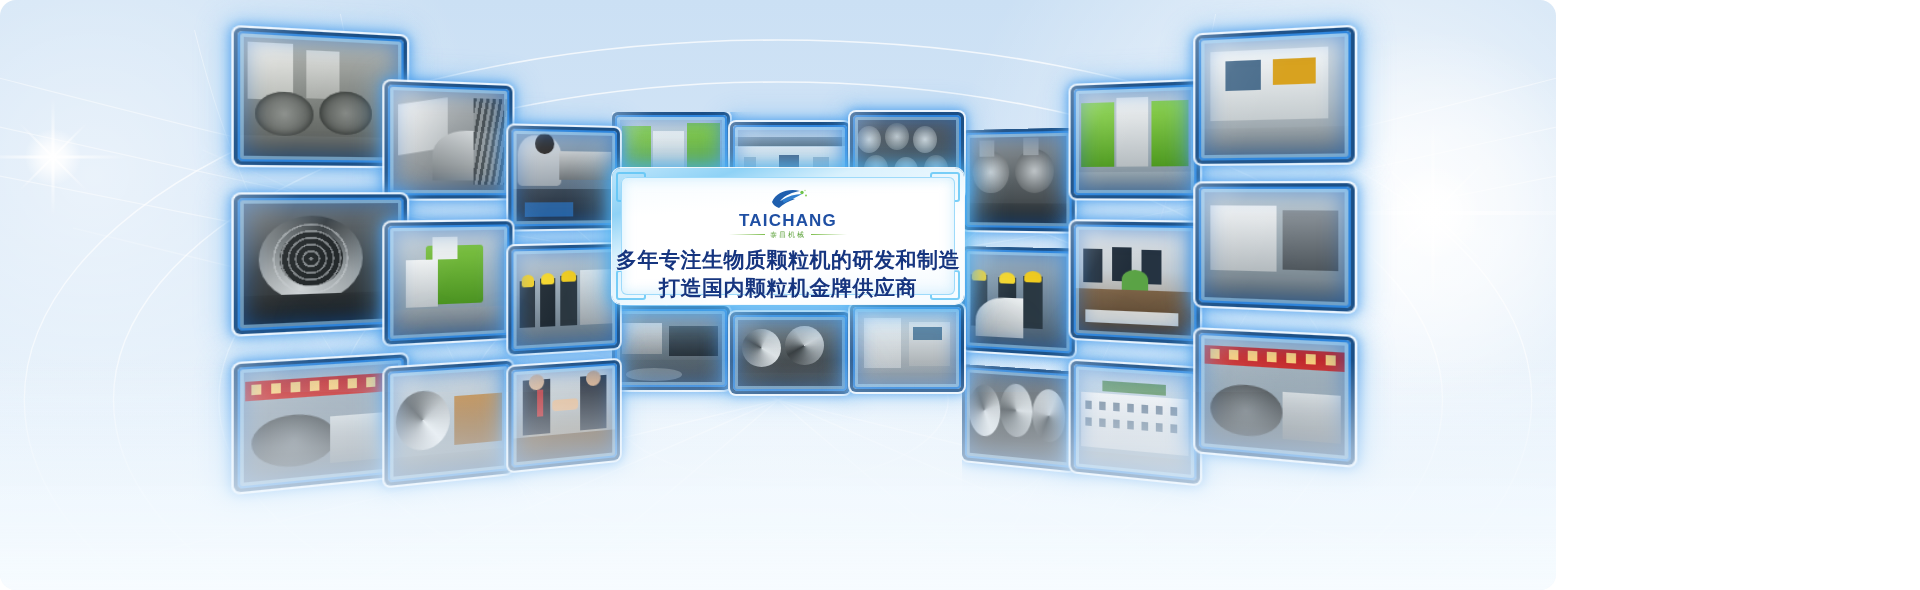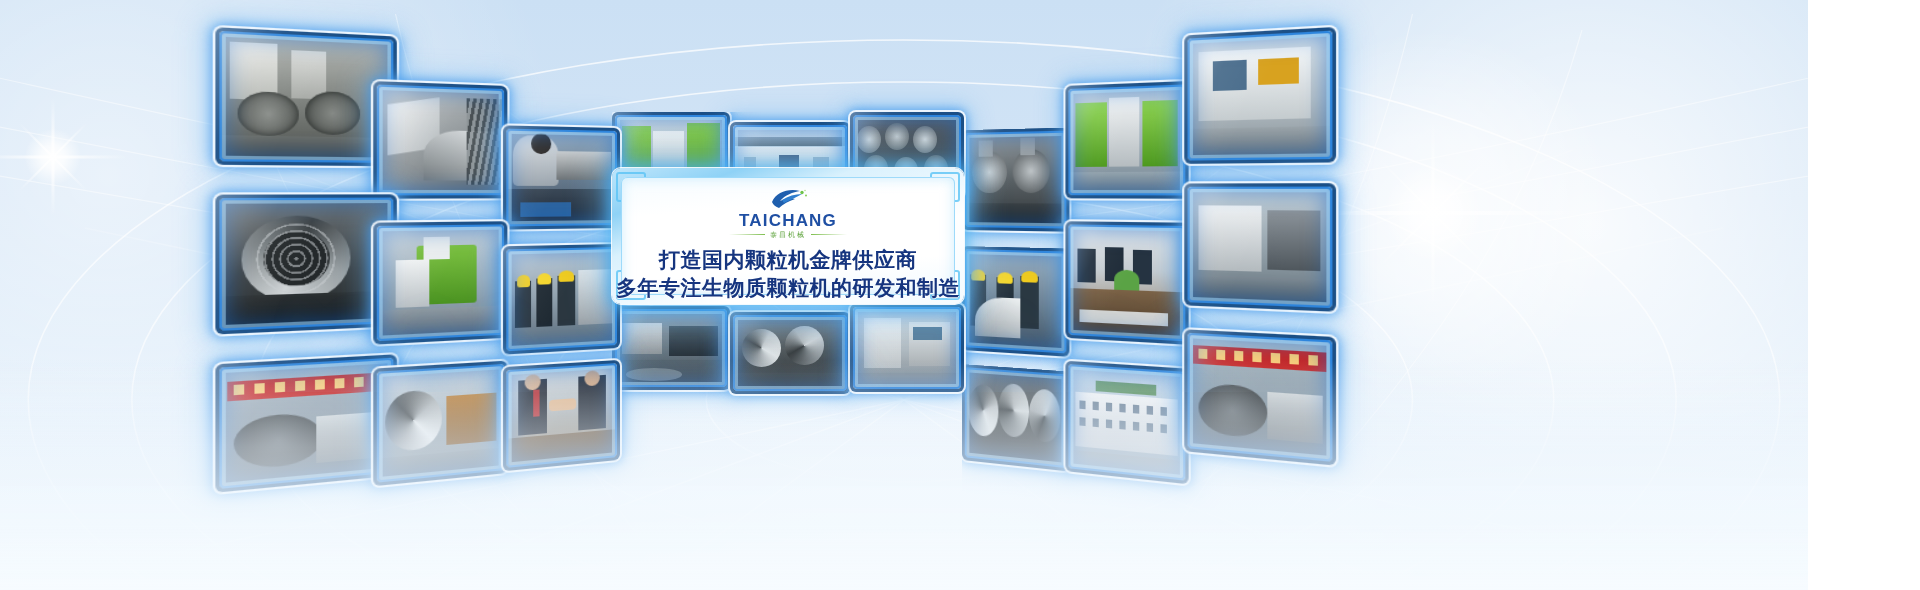--- a/index.html
+++ b/index.html
@@ -1,24 +1,25 @@
 <!DOCTYPE html>
 <html><head>
 <meta charset="utf-8">
 <style>
   html,body{margin:0;padding:0;background:#fff;}
   body{font-family:"Liberation Sans","DejaVu Sans",sans-serif;}
 
   #banner{
-    position:relative;width:1808px;height:590px;overflow:hidden;
+    position:relative;width:1556px;height:590px;overflow:hidden;
     background:
       radial-gradient(circle at 50% 120%, rgba(255,255,255,.95) 0%, rgba(255,255,255,0) 48%),
       radial-gradient(circle at 88% 38%, rgba(255,255,255,.85) 0%, rgba(255,255,255,0) 30%),
       radial-gradient(circle at 6% 30%, rgba(255,255,255,.55) 0%, rgba(255,255,255,0) 26%),
       linear-gradient(180deg,#cbe0f4 0%,#d2e4f6 34%,#dcebf9 58%,#e9f3fc 78%,#f2f8fd 100%);
+    border-radius: 16px;
   }
 
   
   .wire{position:absolute;inset:0;pointer-events:none;}
   .wire svg{width:100%;height:100%;display:block;}
 
   
   .flare{position:absolute;pointer-events:none;}
   .flare .core{
     position:absolute;left:50%;top:50%;transform:translate(-50%,-50%);
@@ -532,20 +533,20 @@
         </svg>
         <div class="logo-word">TAICHANG</div>
         <div class="logo-sub">
           <span class="rule"></span>
           <span class="cn">泰昌机械</span>
           <span class="rule r2"></span>
         </div>
       </div>
 
       <div class="tagline">
+        <div>多年专注生物质颗粒机的研发和制造</div>
         <div>打造国内颗粒机金牌供应商</div>
-        <div>多年专注生物质颗粒机的研发和制造</div>
       </div>
 
     </div>
   </div>
 
 </div>
 
 </body></html>

